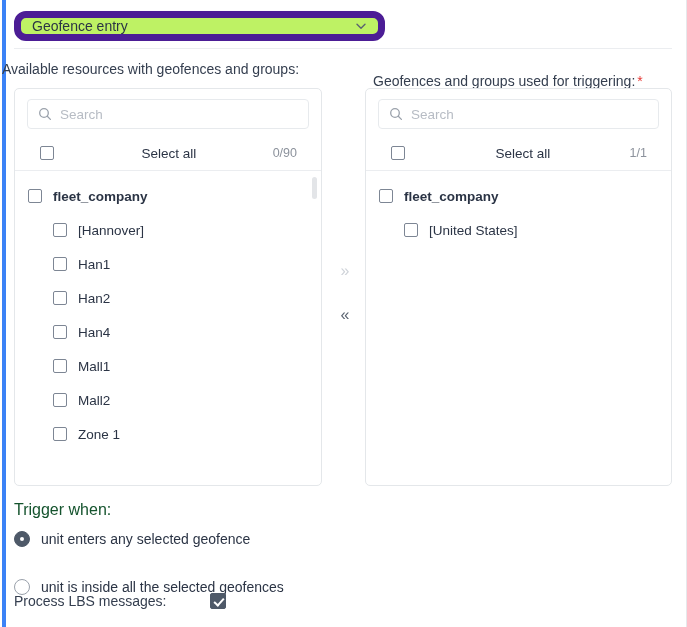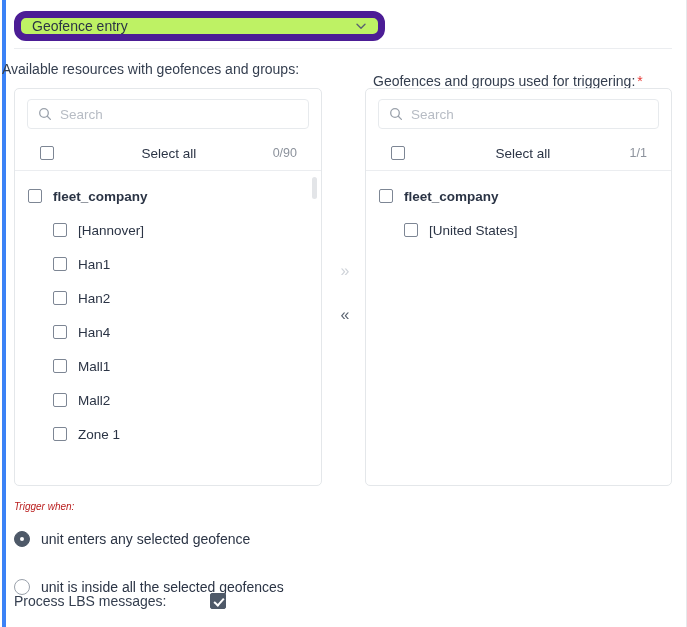--- a/index.html
+++ b/index.html
@@ -187,21 +187,21 @@
     cursor: pointer;
     user-select: none;
   }
   .arrow-btn.to-right { color: #cfd3d9; }
   .arrow-btn.to-left  { color: #5a6370; margin-top: 18px; }
 
   
   .trigger-label {
     position: absolute;
     left: 14px; top: 501px;
-    font-size: 10px; color: #b91c1c; font-style: italic;
+    font-size: 16px; color: #14532d;
   }
   .radio-row {
     position: absolute;
     left: 14px;
     display: flex; align-items: center;
   }
   .radio-row.r1 { top: 531px; }
   .radio-row.r2 { top: 579px; }
   .radio {
     width: 16px; height: 16px;

